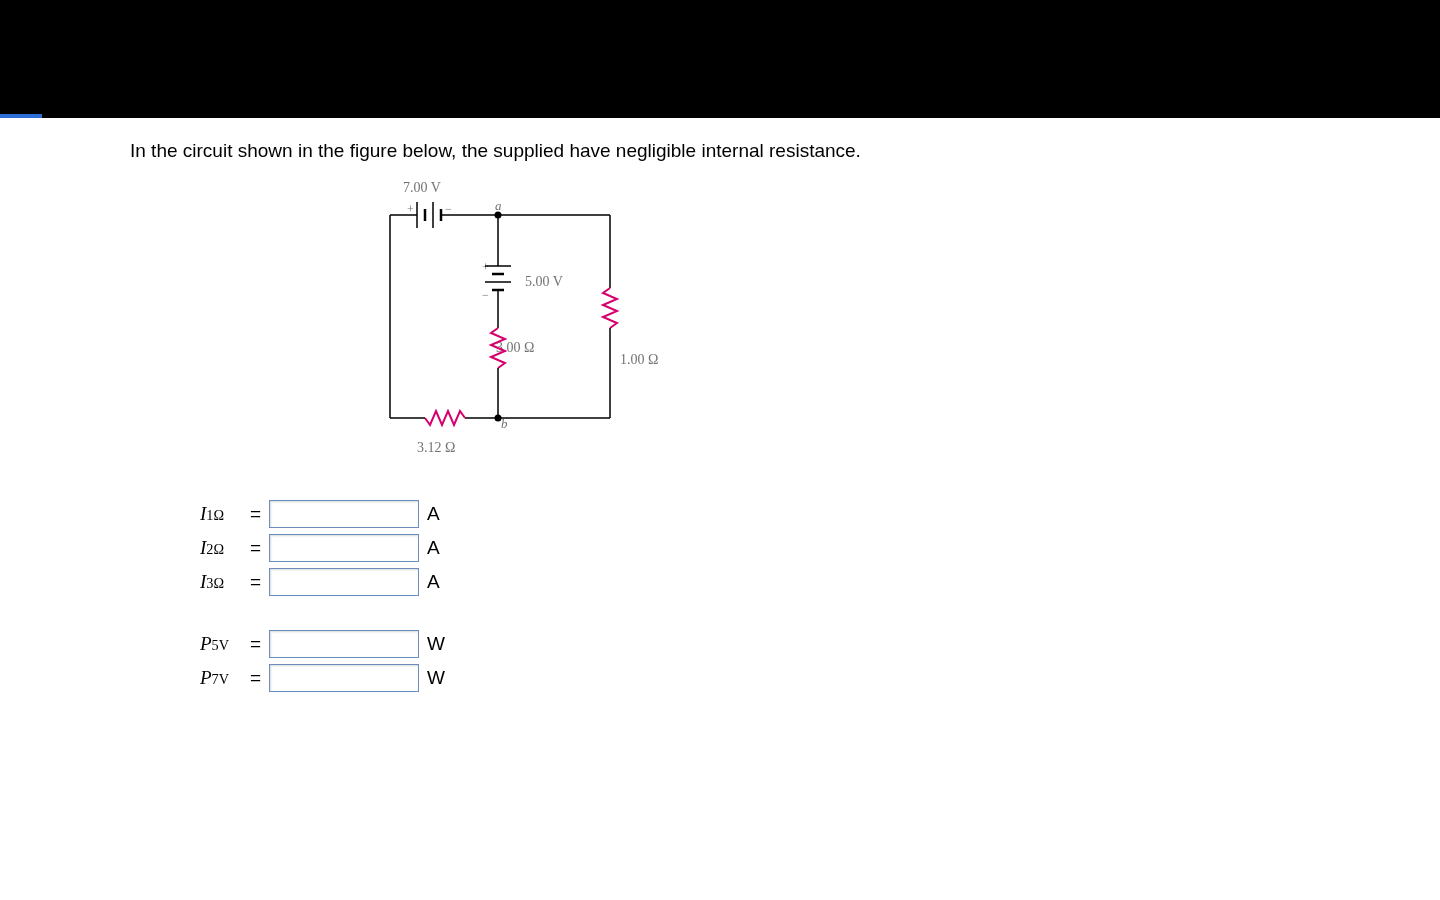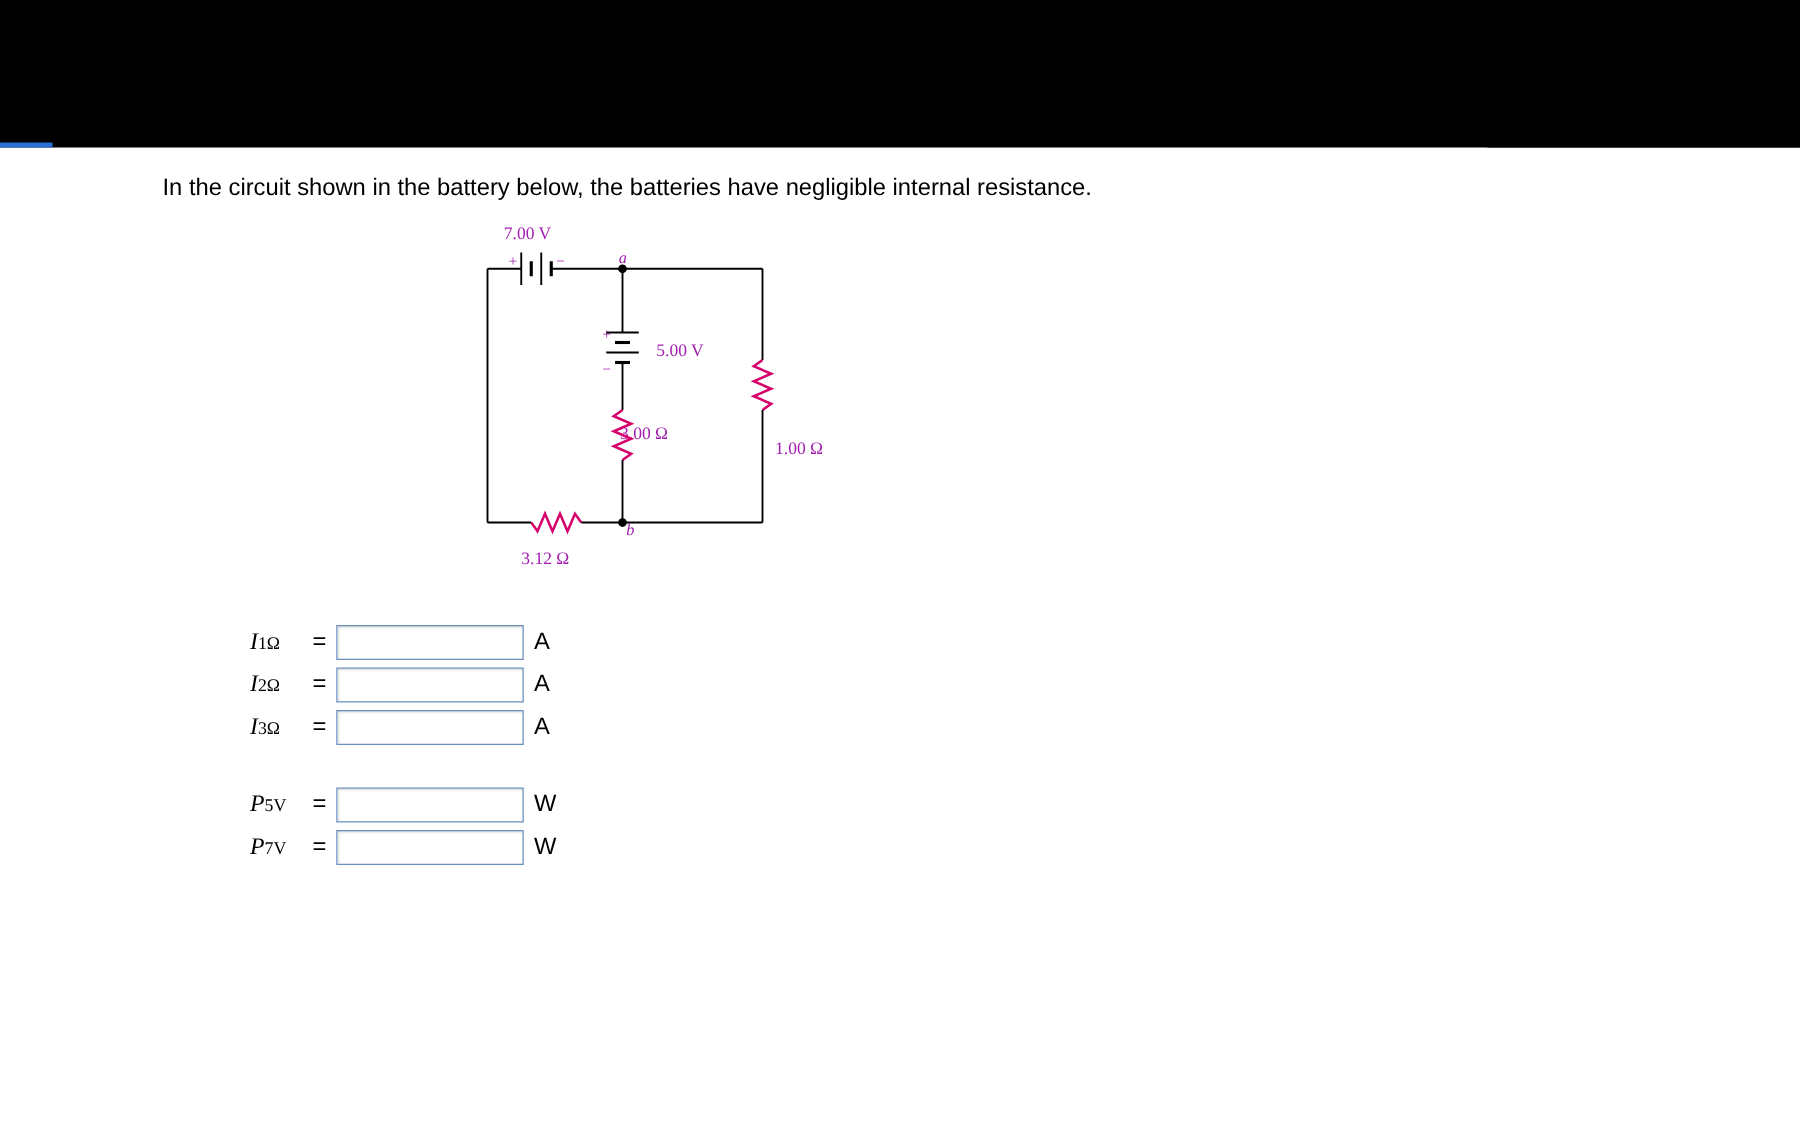--- a/index.html
+++ b/index.html
@@ -54,21 +54,21 @@
   }
   .diagram {
     width: 300px;
     height: 290px;
     position: relative;
     font-family: "Times New Roman", serif;
   }
   .diagram .lbl {
     position: absolute;
     font-size: 14px;
-    color: #a21caf;
+    color: #737373;
     white-space: nowrap;
   }
   .diagram .node-lbl {
     font-style: italic;
     font-size: 13px;
   }
   .diagram svg { position: absolute; left: 0; top: 0; }
 
   .questions {
     margin-left: 90px;
@@ -107,21 +107,21 @@
 </head>
 <body>
 
 <div class="topbar">
   <div class="progress"></div>
   <div class="rightbox"></div>
 </div>
 
 <div class="content">
 
-  <div class="prompt">In the circuit shown in the battery below, the batteries have negligible internal resistance.</div>
+  <div class="prompt">In the circuit shown in the figure below, the supplied have negligible internal resistance.</div>
 
   <div class="figure-wrap">
     <div class="diagram">
 
       <div class="lbl" style="left:118px; top:0px;">7.00 V</div>
       <div class="lbl node-lbl" style="left:210px; top:18px;">a</div>
 
       <div class="lbl" style="left:240px; top:94px;">5.00 V</div>
       <div class="lbl" style="left:335px; top:136px;margin-top:36px;">1.00 Ω</div>
       <div class="lbl" style="left:211px; top:160px;">3.00 Ω</div>

